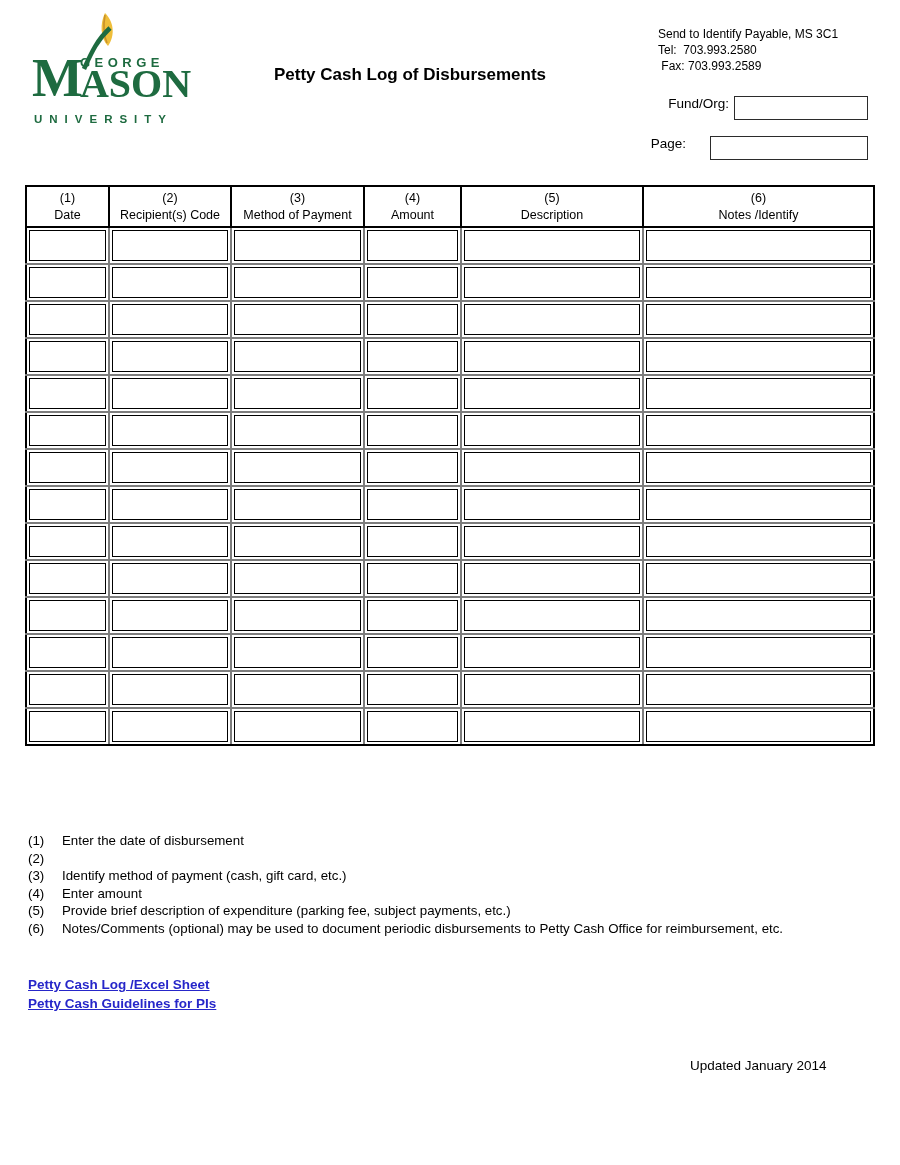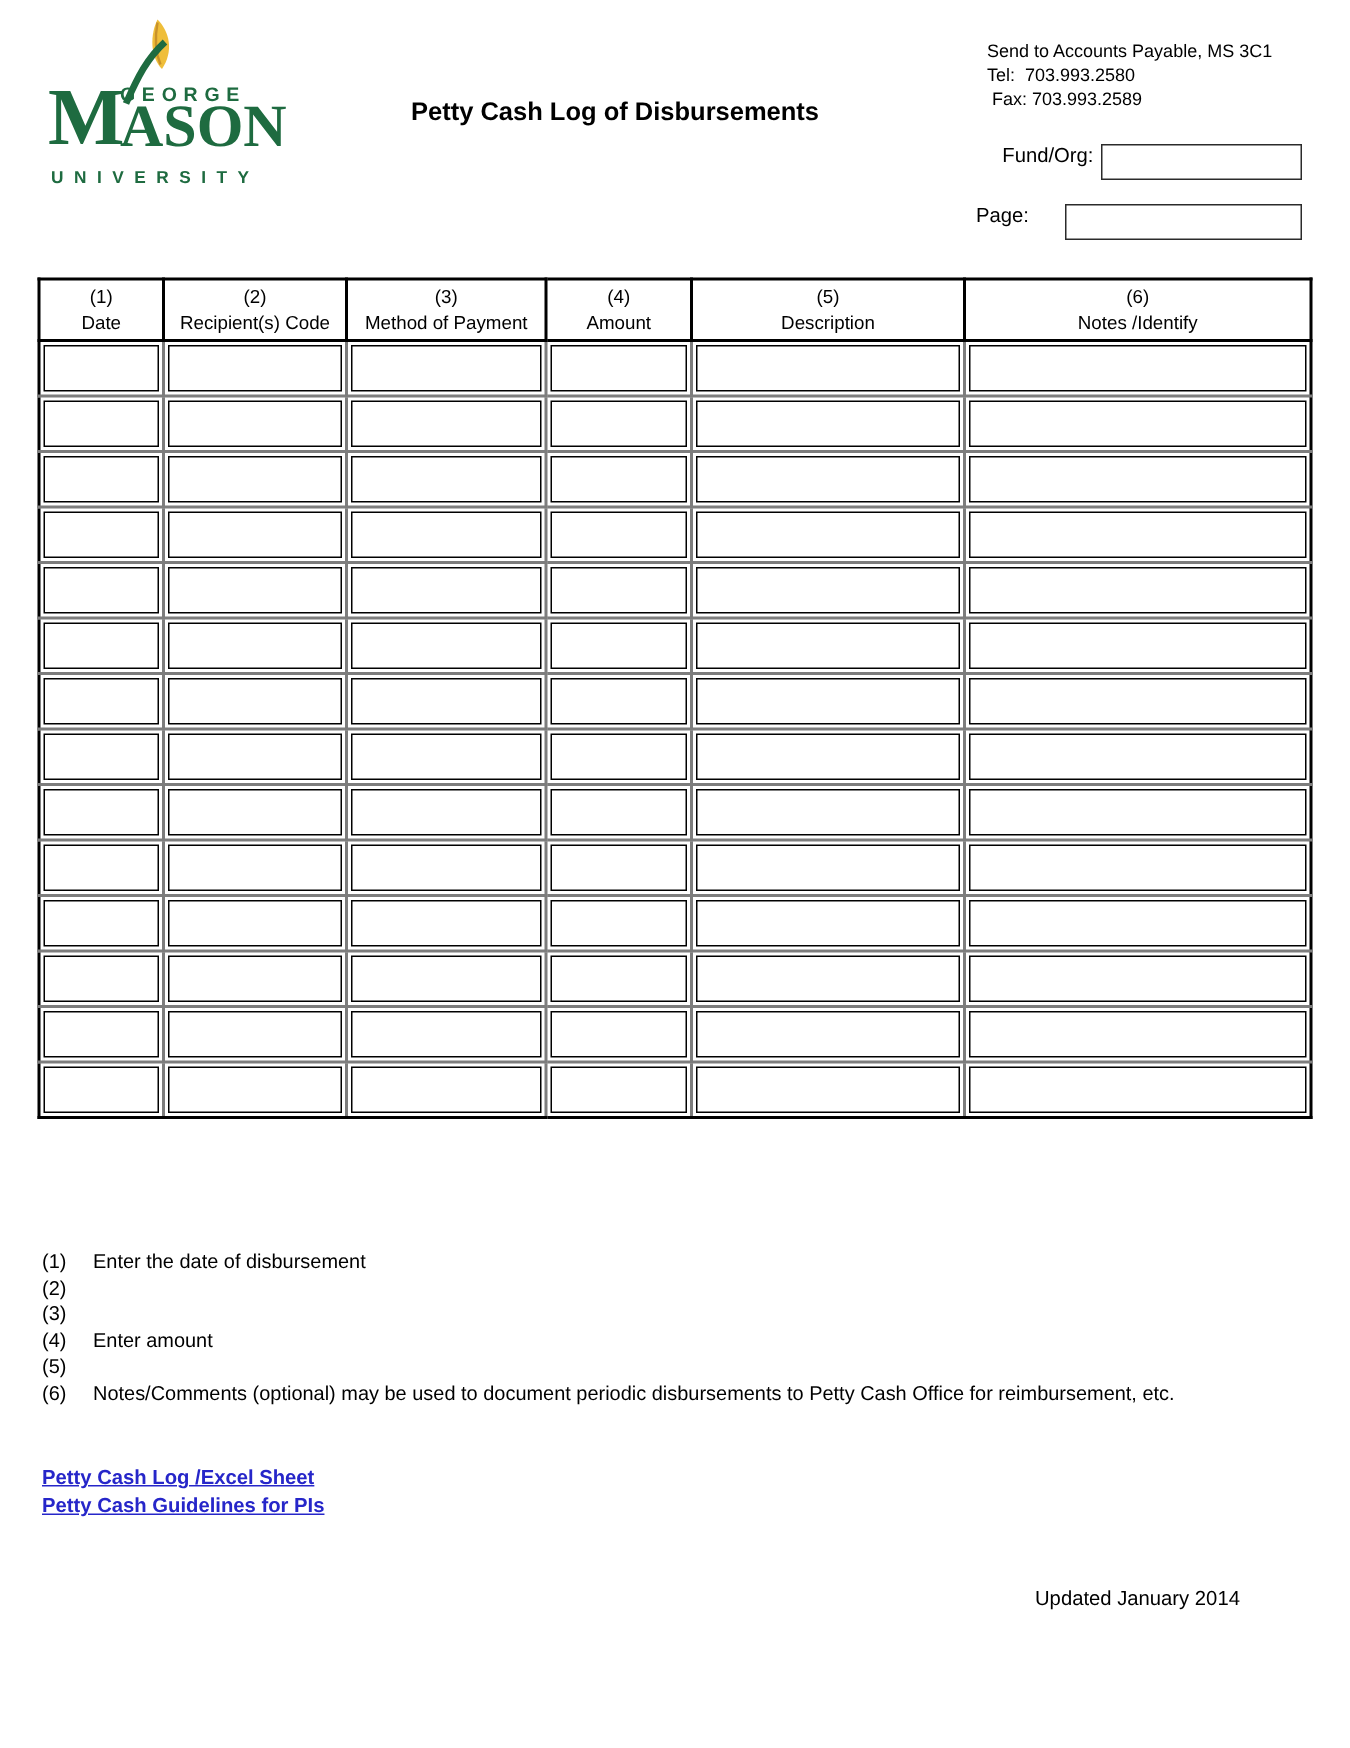--- a/index.html
+++ b/index.html
@@ -79,21 +79,21 @@
       <span class="george">GEORGE</span>
       <span class="ason">ASON</span>
     </span>
   </div>
   <div class="university">UNIVERSITY</div>
 </div>
 
 <div class="doc-title">Petty Cash Log of Disbursements</div>
 
 <div class="contact">
-  <div>Send to Accounts Payable, MS 3C1</div>
+  <div>Send to Identify Payable, MS 3C1</div>
   <div>Tel:  703.993.2580</div>
   <div> Fax: 703.993.2589</div>
 </div>
 
 <div class="field-row fundorg-row">
   <label>Fund/Org:</label>
   <input type="text" value="" style="">
 </div>
 
 <div class="field-row page-row">
@@ -426,27 +426,29 @@
   <div>
       <div class="instr-item">
         <span class="instr-num">(1)</span>
         <span>Enter the date of disbursement</span>
       </div>
       <div class="instr-item">
         <span class="instr-num">(2)</span>
       </div>
       <div class="instr-item">
         <span class="instr-num">(3)</span>
+        <span>Identify method of payment (cash, gift card, etc.)</span>
       </div>
       <div class="instr-item">
         <span class="instr-num">(4)</span>
         <span>Enter amount</span>
       </div>
       <div class="instr-item">
         <span class="instr-num">(5)</span>
+        <span>Provide brief description of expenditure (parking fee, subject payments, etc.)</span>
       </div>
       <div class="instr-item">
         <span class="instr-num">(6)</span>
         <span>Notes/Comments (optional) may be used to document periodic disbursements to Petty Cash Office for reimbursement, etc.</span>
       </div>
     </div>
 </div>
 
 <div class="links">
     <a href="#">Petty Cash Log /Excel Sheet</a>

